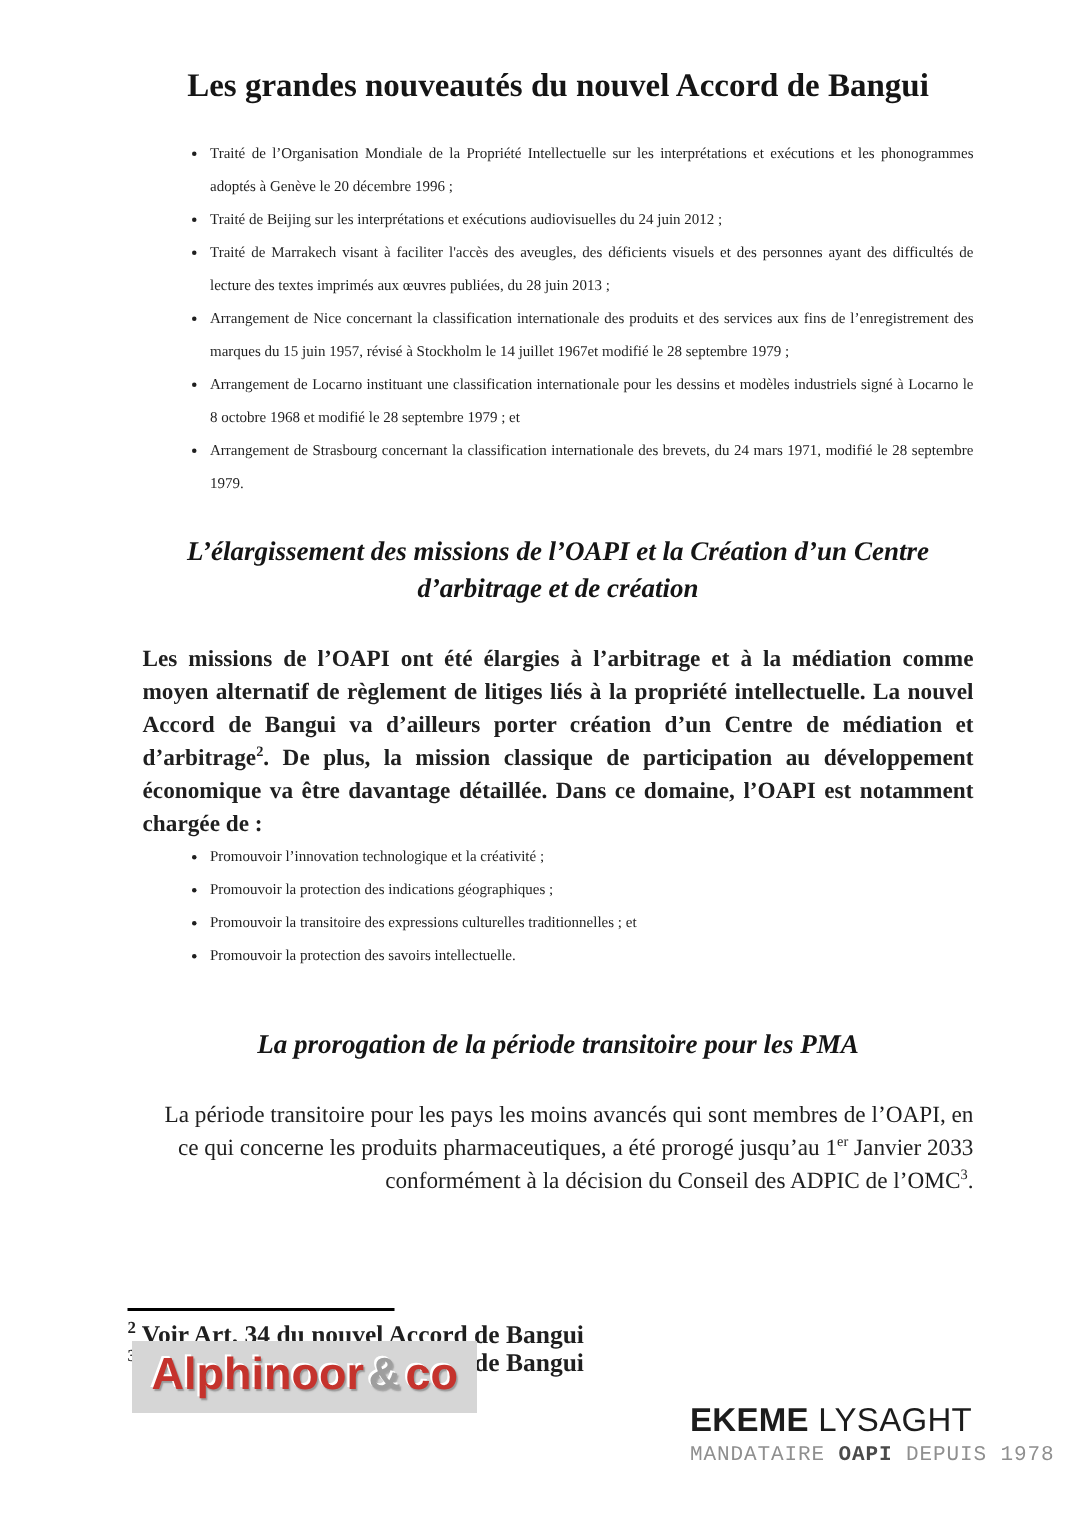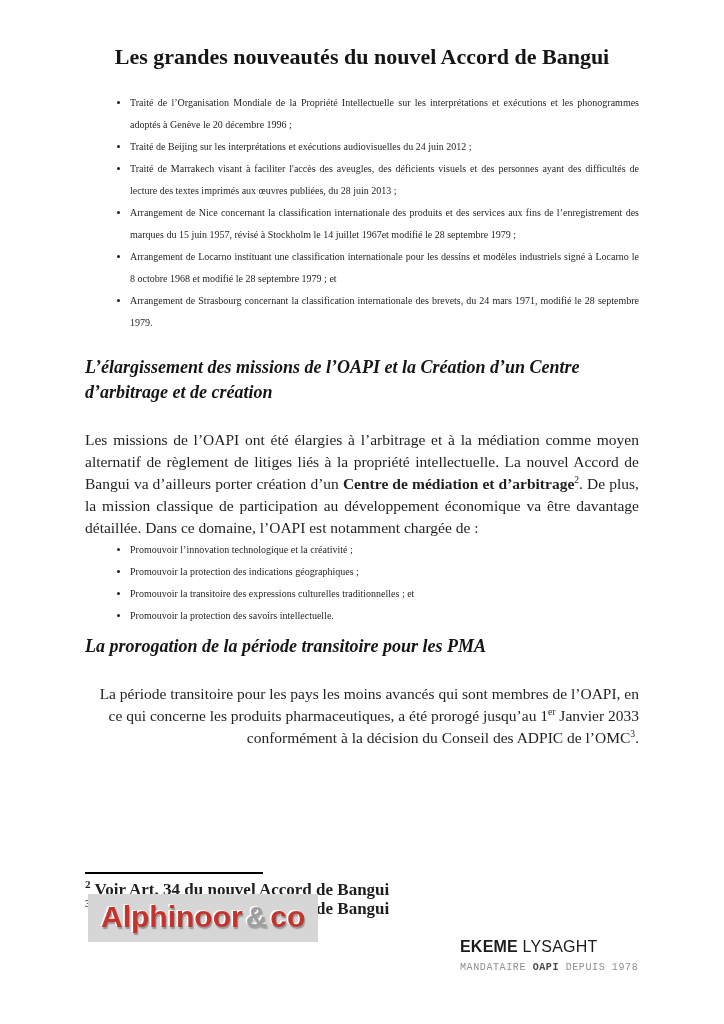--- a/index.html
+++ b/index.html
@@ -16,21 +16,21 @@
     position: relative;
     width: 724px;
     height: 1024px;
     background: #ffffff;
     font-family: "Liberation Serif", serif;
     color: var(--body-text);
     overflow: hidden;
   }
   .content {
     position: absolute;
-    left: 85px;
+    left: 95px;
     top: 42px;
     width: 554px;
   }
   .doc-title {
     font-size: 22px;
     font-weight: bold;
     text-align: center;
     line-height: 30px;
     margin-bottom: 20px;
     color: #151515;
@@ -42,39 +42,40 @@
   }
   ul.doc-list li {
     font-size: 10px;
     line-height: 22px;
     text-align: justify;
   }
   .section-heading {
     font-size: 18px;
     font-weight: bold;
     font-style: italic;
+    text-align: center;
     line-height: 25px;
     margin-top: 21px;
     color: #151515;
   }
   .section-heading .hline { display: block; }
   .para {
     font-size: 15.5px;
     line-height: 22px;
     margin-top: 24px;
     text-align: right;
   }
-  .para.justify { text-align: justify; }
+  .para.justify { text-align: justify; font-weight: bold; }
   .para sup, li sup {
     font-size: 0.62em;
     vertical-align: super;
     line-height: 0;
   }
   .mt-list { margin-top: 16px; }
-  .mt-head2 { margin-top: 7px; }
+  .mt-head2 { margin-top: 35px; }
   .footnotes {
     position: absolute;
     left: 85px;
     top: 872px;
     width: 400px;
     font-size: 17px;
     line-height: 19px;
     font-weight: bold;
   }
   .fn-rule {
@@ -106,31 +107,31 @@
     margin: 0 3px;
   }
   .logo-ekeme {
     position: absolute;
     left: 460px;
     top: 934px;
     font-family: "Liberation Sans", sans-serif;
     white-space: nowrap;
   }
   .ek-title {
-    font-size: 16px;
+    font-size: 22px;
     color: var(--ekeme-black);
     letter-spacing: 0.2px;
     line-height: 26px;
   }
   .ek-bold { font-weight: bold; }
   .ek-light { font-weight: normal; }
   .ek-tagline {
     margin-top: 2px;
     font-family: "Liberation Mono", monospace;
-    font-size: 10px;
+    font-size: 14px;
     letter-spacing: 0.6px;
     color: var(--tagline-gray);
   }
   .ek-tagline b { color: #4a4a4a; }
 </style>
 </head>
 <body>
 
 <div class="page">
   <div class="content">

